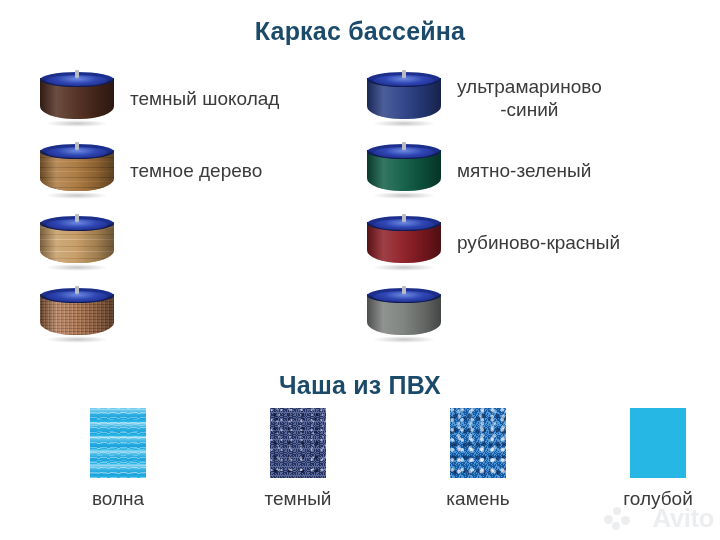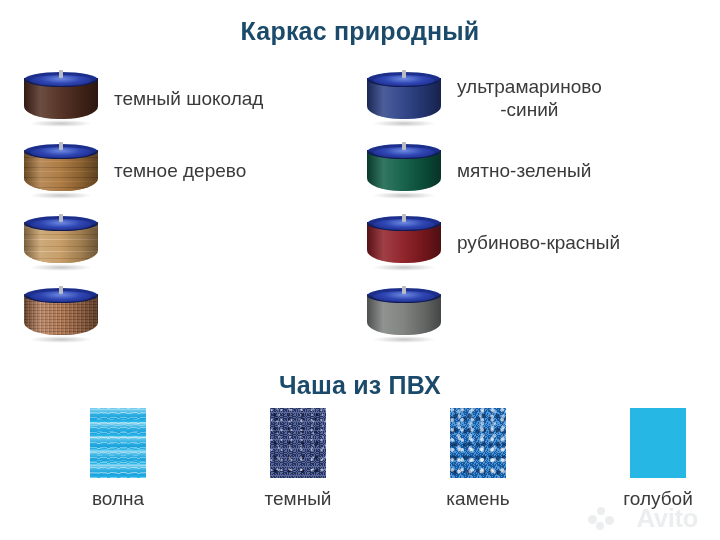--- a/index.html
+++ b/index.html
@@ -26,21 +26,21 @@
   
   .frame-grid{
     position:absolute;top:62px;left:0;width:720px;height:290px;
     display:grid;
     grid-template-columns:355px 365px;
     grid-template-rows:repeat(4,72px);
   }
   .frame-item{
     display:flex;align-items:center;
   }
-  .frame-item.col-left{padding-left:20px;text-align:center;}
+  .frame-item.col-left{padding-left:36px;text-align:center;}
   .frame-item.col-right{padding-left:375px;}
   .frame-item.col-right{padding-left:8px;}
 
   .pool-wrap{
     width:82px;height:64px;
     flex:0 0 82px;
     position:relative;
     margin-right:12px;
   }
   
@@ -112,42 +112,42 @@
     position:relative;overflow:hidden;
   }
   .swatch .tex{position:absolute;inset:0;}
   .pvc-label{
     margin-top:10px;
     font-size:19px;color:#3a3a3a;line-height:22px;
   }
 
   
   .watermark{
-    position:absolute;right:22px;bottom:6px;
+    position:absolute;right:6px;bottom:6px;
     display:flex;align-items:center;gap:22px;
     opacity:.18;pointer-events:none;
   }
   .watermark .dots{position:relative;width:26px;height:24px;}
   .watermark .dots i{
     position:absolute;display:block;border-radius:50%;background:#9aa2ab;
   }
   .watermark .dots i:nth-child(1){left:0;top:8px;width:9px;height:9px;}
   .watermark .dots i:nth-child(2){left:9px;top:0;width:8px;height:8px;}
   .watermark .dots i:nth-child(3){left:17px;top:9px;width:9px;height:9px;}
   .watermark .dots i:nth-child(4){left:8px;top:15px;width:8px;height:8px;}
   .watermark .wm-text{
     font-size:26px;font-weight:bold;color:#9aa2ab;letter-spacing:-.5px;
   }
 </style>
 </head>
 <body>
 
 <div class="page">
 
-  <div class="section-title" id="frame-title" style="color: rgb(27, 74, 107);">Каркас природный</div>
+  <div class="section-title" id="frame-title" style="color: rgb(27, 74, 107);">Каркас бассейна</div>
 
   <div class="frame-grid">
 
     <div class="frame-item col-left">
       <div class="pool-wrap">
         <div class="pool">
           <div class="body">
               <div class="tex" style="background: linear-gradient(rgb(79, 43, 29), rgb(79, 43, 29));"></div>
               <div class="shade"></div>
             </div>

